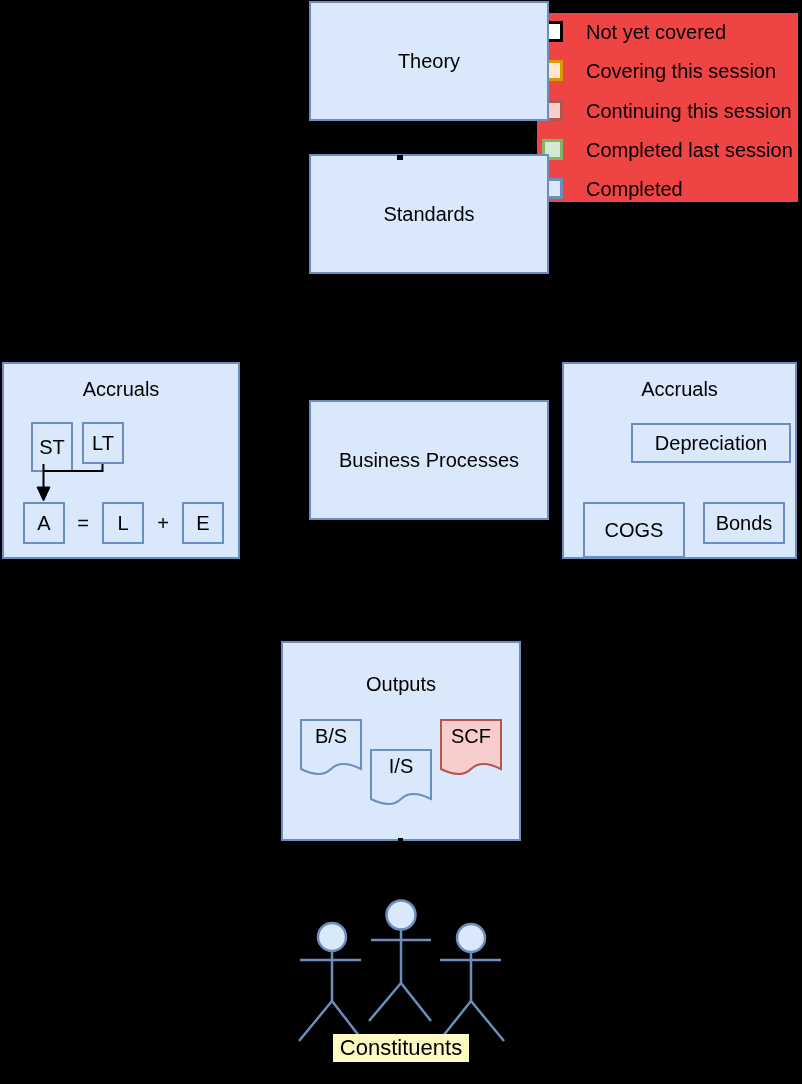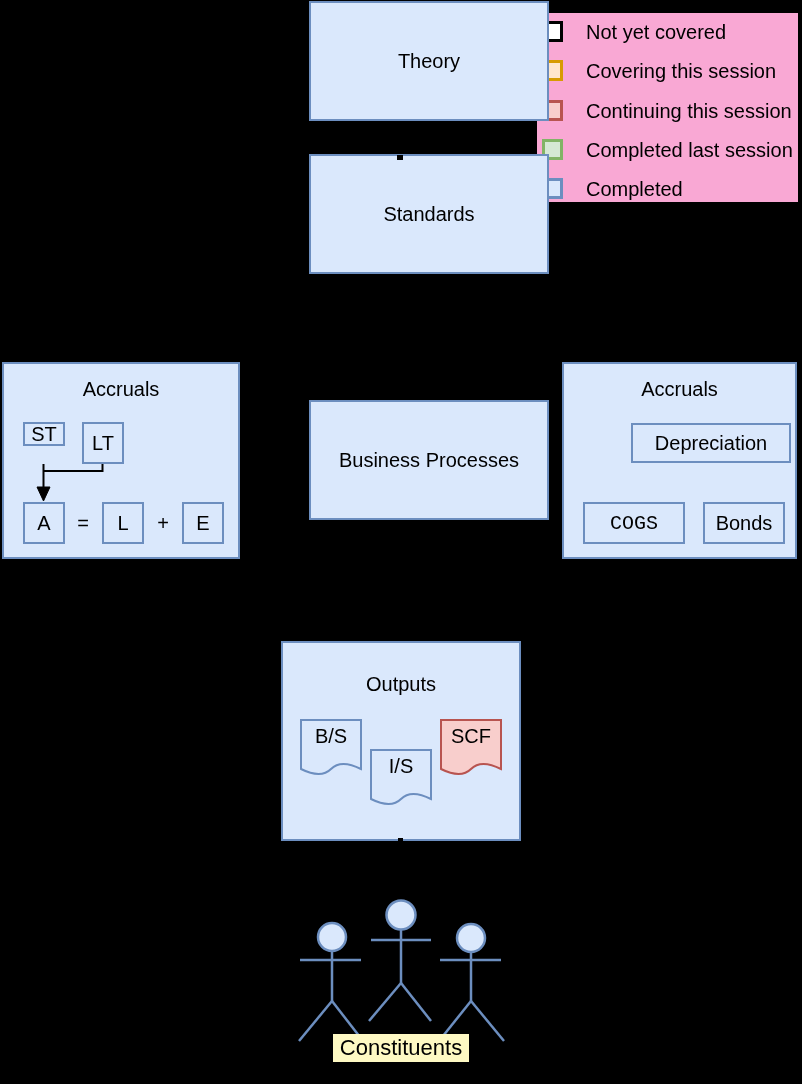--- a/index.html
+++ b/index.html
@@ -26,21 +26,21 @@
     position:absolute; background:#dae8fc; border:2px solid #6c8ebf;
     display:flex; align-items:center; justify-content:center;
     font-size:20px; color:#000;
   }
   .op {
     position:absolute; display:flex; align-items:center; justify-content:center;
     font-size:20px; color:#000;
   }
   .legend {
     position:absolute; left:537px; top:13px; width:261px; height:189px;
-    background:#f9a8d4;
+    background:#ef4444;
   }
   .lrow { position:absolute; left:0; width:100%; height:26px; }
   .sw {
     position:absolute; left:5px; top:2px; width:21px; height:21px;
     border:3px solid #000; background:#fff;
   }
   .ltext {
     position:absolute; left:49px; top:0; height:26px; display:flex; align-items:center;
     font-size:20px; color:#000; white-space:nowrap;
   }
@@ -114,21 +114,21 @@
 <div class="doc" style="left:440px; top:719px;">
   <svg width="62" height="60" viewBox="0 0 62 60">
     <path class="docpath" d="M 1 1 L 61 1 L 61 50 Q 41 40 31 50 Q 21 60 1 50 Z" style="fill:#f8cecc;stroke:#b85450"></path>
   </svg>
   <div class="doc-label">SCF</div>
 </div>
 
 <div class="group" style="left:2px; top:362px; width:238px; height:197px;">
   <div class="group-title">Accruals</div>
 
-  <div class="mini" style="left:19px;  top:58px;  width:42px; height:24px;">
+  <div class="mini" style="left:27px;  top:58px;  width:42px; height:50px;">
     <span>ST</span>
   </div>
   <div class="mini" style="left:78px;  top:58px;  width:42px; height:42px;">
     <span>LT</span>
   </div>
 
   <svg class="connector-svg" width="238" height="197" viewBox="0 0 238 197">
     <path d="M 98.5 100 L 98.5 107 L 39.5 107" fill="none" stroke="#000" stroke-width="2"></path>
     <path d="M 39.5 100 L 39.5 124" fill="none" stroke="#000" stroke-width="2"></path>
     <path d="M 39.5 137 L 33 123 L 46 123 Z" fill="#000" stroke="#000"></path>
@@ -149,21 +149,21 @@
   <div class="mini" style="left:178px; top:138px; width:42px; height:42px;">
     <span>E</span>
   </div>
 </div>
 
 <div class="group" style="left:562px; top:362px; width:235px; height:197px;">
   <div class="group-title">Accruals</div>
   <div class="mini" style="left:39px;  top:59px;  width:160px; height:40px;margin-left:28px;">
     <span>Depreciation</span>
   </div>
-  <div class="mini" style="left:19px;  top:138px; width:102px; height:42px;font-family:Liberation Mono, monospace;">
+  <div class="mini" style="left:19px;  top:138px; width:102px; height:56px;">
     <span>COGS</span>
   </div>
   <div class="mini" style="left:139px; top:138px; width:82px;  height:42px;">
     <span>Bonds</span>
   </div>
 </div>
 
 <div class="nub" style="left:397px; top:155px; width:6px; height:5px;"></div>
 <div class="nub" style="left:678px; top:356px; width:6px; height:5px;"></div>
 <div class="nub" style="left:398px; top:838px; width:5px; height:7px;"></div>

